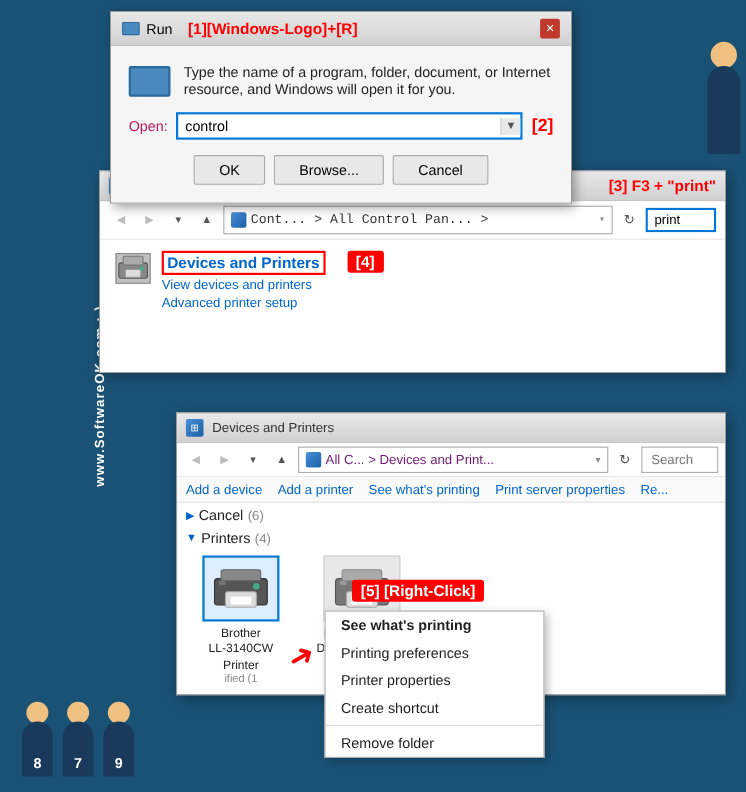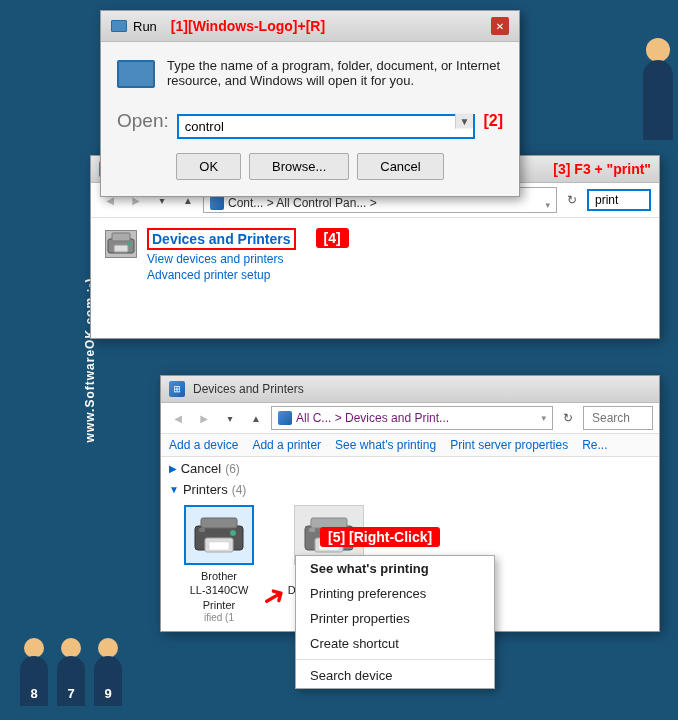--- a/index.html
+++ b/index.html
@@ -92,36 +92,35 @@
       flex-shrink: 0;
       margin-top: 2px;
     }
     .run-dialog .open-row {
       display: flex;
       align-items: center;
       gap: 8px;
       margin-bottom: 14px;
     }
     .open-label {
-      font-size: 19px;
-      color: #737373;
+      font-size: 13px;
+      color: #be185d;
       white-space: nowrap;
     }
     .open-input-wrapper {
       flex: 1;
       position: relative;
     }
     .open-input {
       width: 100%;
       padding: 3px 24px 3px 6px;
       border: 2px solid #0078d7;
       background: white;
       font-size: 13px;
       outline: none;
-      margin-top: 12px;
     }
     .open-input-arrow {
       position: absolute;
       right: 2px;
       top: 50%;
       transform: translateY(-50%);
       font-size: 10px;
       color: #555;
       cursor: pointer;
       padding: 2px 4px;
@@ -204,26 +203,27 @@
       align-items: center;
       justify-content: center;
       font-size: 10px;
       color: #555;
       border-radius: 2px;
     }
     .nav-btn.disabled { color: #bbb; cursor: default; }
     .address-bar-wrapper {
       flex: 1;
       display: flex;
-      align-items: flex-end;
+      align-items: center;
       border: 1px solid #aaa;
       background: white;
       padding: 2px 6px;
       height: 26px;
       gap: 4px;
+      font-family: Liberation Mono, monospace;
     }
     .address-icon {
       width: 14px;
       height: 14px;
       background: linear-gradient(135deg, #4a90d9, #1a60a9);
       border-radius: 2px;
       flex-shrink: 0;
     }
     .address-text {
       font-size: 12px;
@@ -698,21 +698,21 @@
 <div class="red-arrow">➜</div>
 
 <div class="step5-badge">[5] [Right-Click]</div>
 
 <div class="context-menu">
   <div class="ctx-item bold">See what's printing</div>
   <div class="ctx-item">Printing preferences</div>
   <div class="ctx-item">Printer properties</div>
   <div class="ctx-item">Create shortcut</div>
   <hr class="ctx-divider">
-  <div class="ctx-item">Search device</div>
+  <div class="ctx-item">Remove folder</div>
 </div>
 
 <div class="bottom-figures">
   <div style="position:relative;width:32px;height:64px;">
     <div class="figure-head"></div>
     <div class="figure">
       <span class="figure-num">8</span>
     </div>
   </div>
   <div style="position:relative;width:32px;height:64px;">

